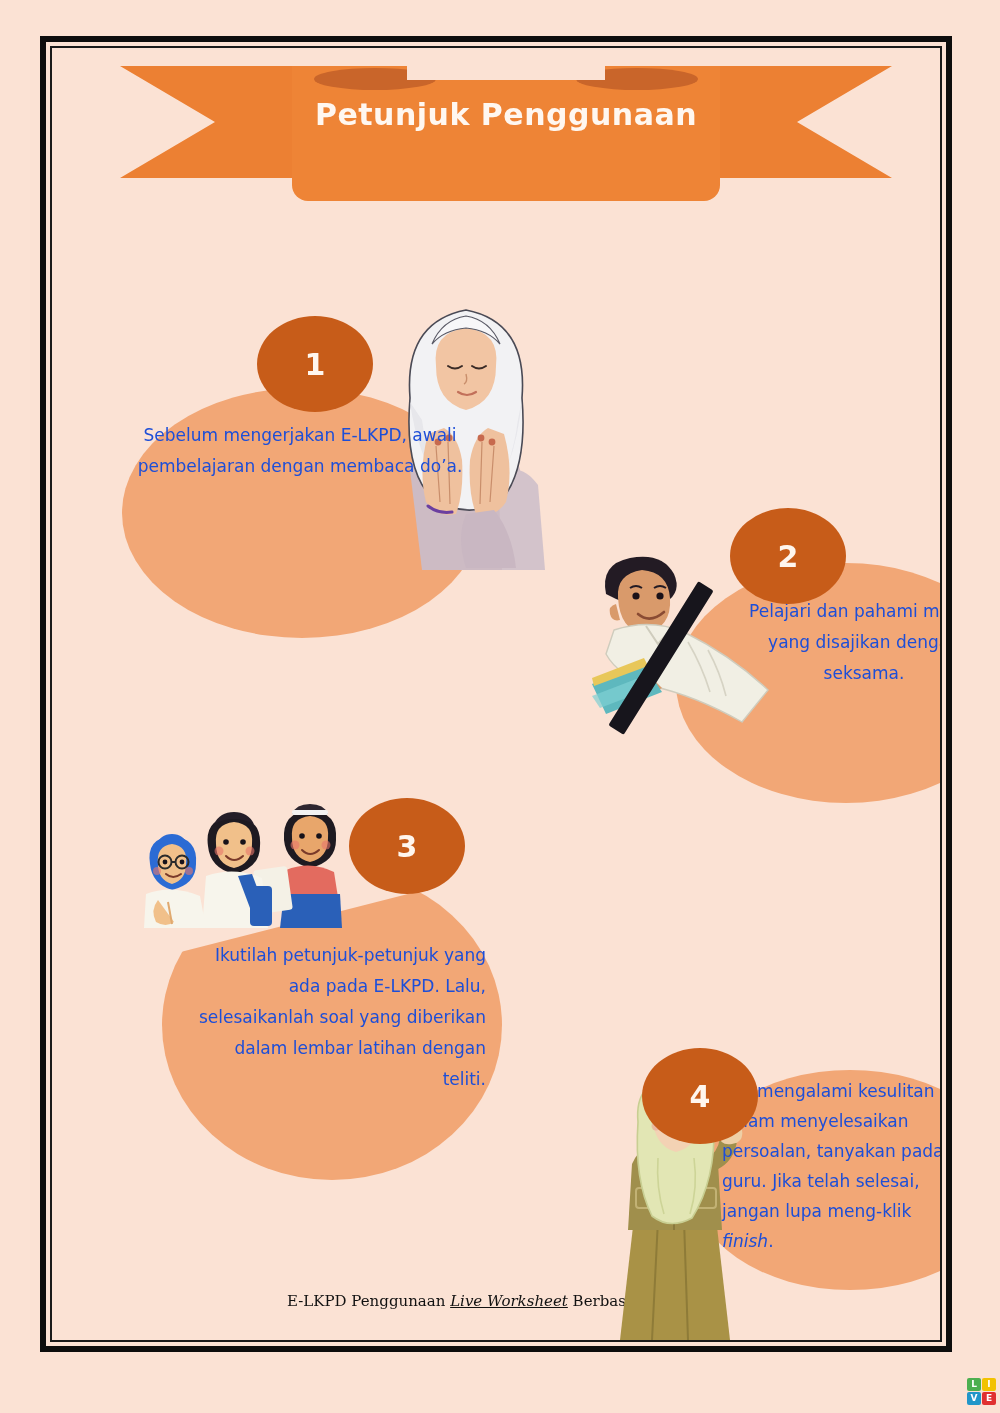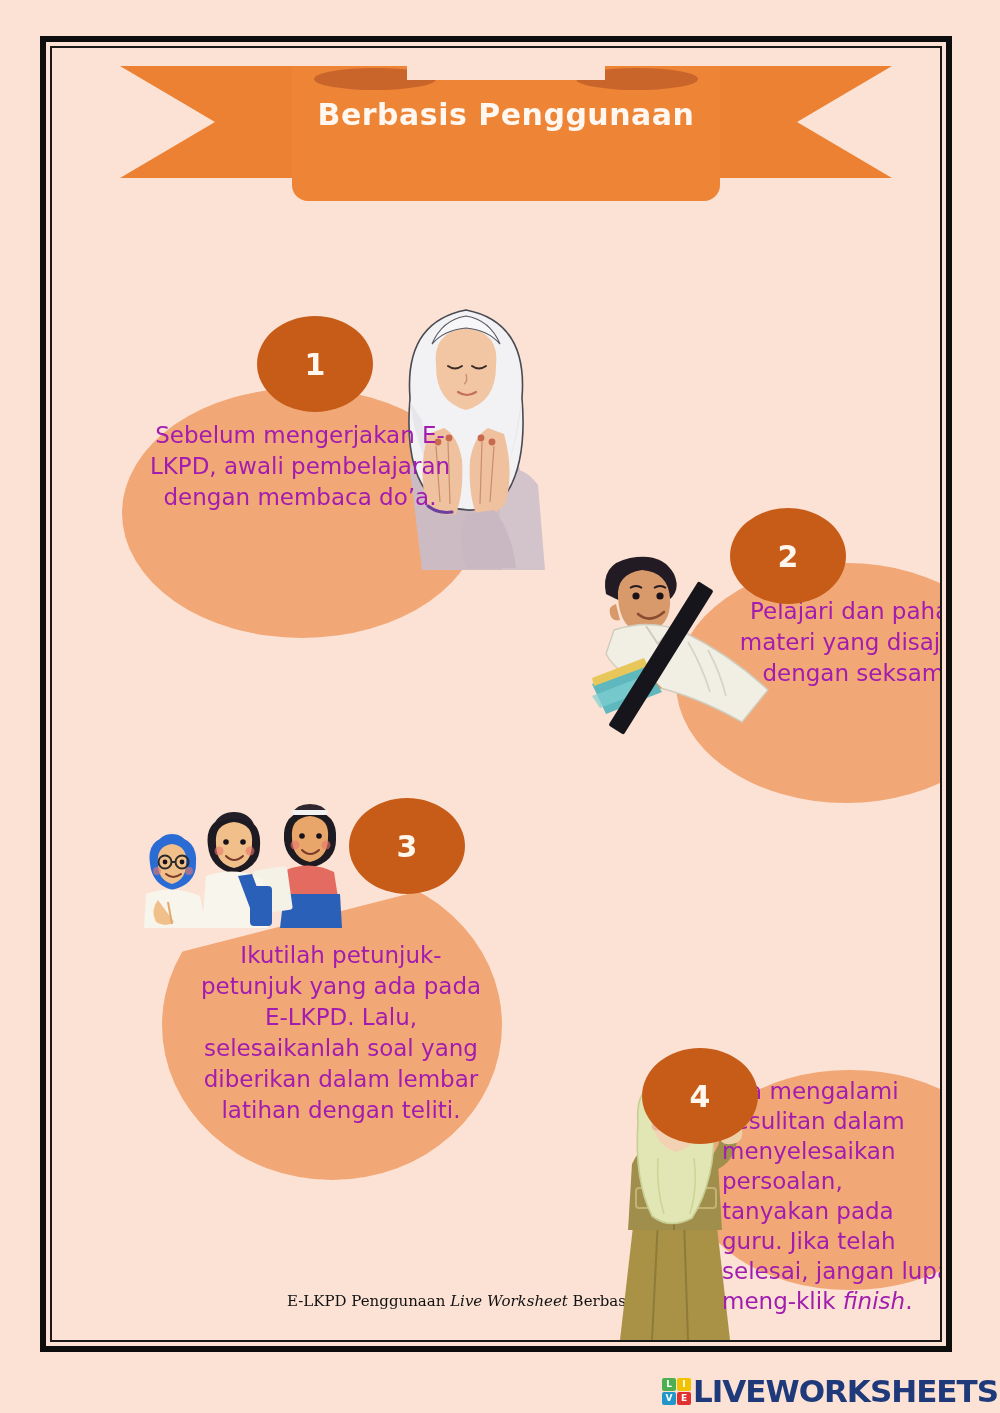--- a/index.html
+++ b/index.html
@@ -104,22 +104,22 @@
     font-size:30px;
     font-weight:bold;
     display:flex;
     align-items:center;
     justify-content:center;
     z-index:6;
     font-family:"DejaVu Sans", sans-serif;
   }
   .step-text{
     position:absolute;
-    color:#a21caf;
-    font-size:23px;
+    color:#1d4ed8;
+    font-size:17px;
     line-height:31px;
     z-index:5;
     font-family:"DejaVu Sans", sans-serif;
   }
   .step-text i{}
 
   
   #step1 .blob{left:40px;top:90px;width:360px;height:250px;}
   #step1 .num-circle{left:175px;top:18px;}
   #step1 .step-text{left:42px;top:122px;width:352px;text-align:center;}
@@ -128,21 +128,21 @@
   #step2 .blob{left:84px;top:55px;width:340px;height:240px;}
   #step2 .num-circle{left:138px;top:0px;}
   #step2 .step-text{left:142px;top:88px;width:260px;text-align:center;}
 
   
   #step3 .blob{
     left:10px;top:82px;width:340px;height:310px;
     clip-path:polygon(0 28%,100% 0,100% 100%,0 100%);
   }
   #step3 .num-circle{left:197px;top:10px;}
-  #step3 .step-text{left:44px;top:152px;width:290px;text-align:center;}
+  #step3 .step-text{left:44px;top:152px;width:290px;text-align:right;}
 
   
   #step4 .blob{left:78px;top:22px;width:320px;height:220px;}
   #step4 .num-circle{left:30px;top:0px;}
   #step4 .step-text{left:110px;top:28px;width:230px;text-align:left;line-height:30px;}
 
   
   .illus{position:absolute;z-index:4;}
 
   
@@ -170,21 +170,21 @@
   
   #footer-text{
     position:absolute;
     left:0;bottom:30px;
     width:100%;
     text-align:center;
     font-family:"DejaVu Serif", serif;
     font-size:15px;
     color:#111;
   }
-  #footer-text i{font-style:italic;}
+  #footer-text i{font-style:italic;text-decoration:underline;}
 
   
   #lw-logo{
     position:absolute;
     right:2px;bottom:2px;
     display:flex;
     align-items:center;
     height:40px;
   }
   #lw-tiles{
@@ -220,21 +220,21 @@
 
     <div id="banner">
       <div class="ribbon-tail left"></div>
       <div class="ribbon-tail right"></div>
       <div id="ribbon-center">
         <div class="ribbon-fold l"></div>
         <div class="ribbon-fold r"></div>
       </div>
       <div id="banner-notch"></div>
       <div id="banner-title">
-        <span>Berbasis Penggunaan</span>
+        <span>Petunjuk Penggunaan</span>
       </div>
     </div>
 
     <div class="step" id="step1" style="left:30px;top:250px;width:520px;height:340px;">
       <div class="blob"></div>
       <div class="num-circle">1</div>
       <div class="step-text">Sebelum mengerjakan E-LKPD, awali pembelajaran dengan membaca do’a.</div>
     </div>
 
     <svg class="illus" id="illus-pray" viewBox="0 0 190 300">
@@ -405,14 +405,13 @@
   </div>
 </div>
 
 <div id="lw-logo">
   <div id="lw-tiles">
     <div class="lw-tile t0">L</div>
     <div class="lw-tile t1">I</div>
     <div class="lw-tile t2">V</div>
     <div class="lw-tile t3">E</div>
   </div>
-  <div id="lw-word">LIVEWORKSHEETS</div>
 </div>
 
 </body></html>

